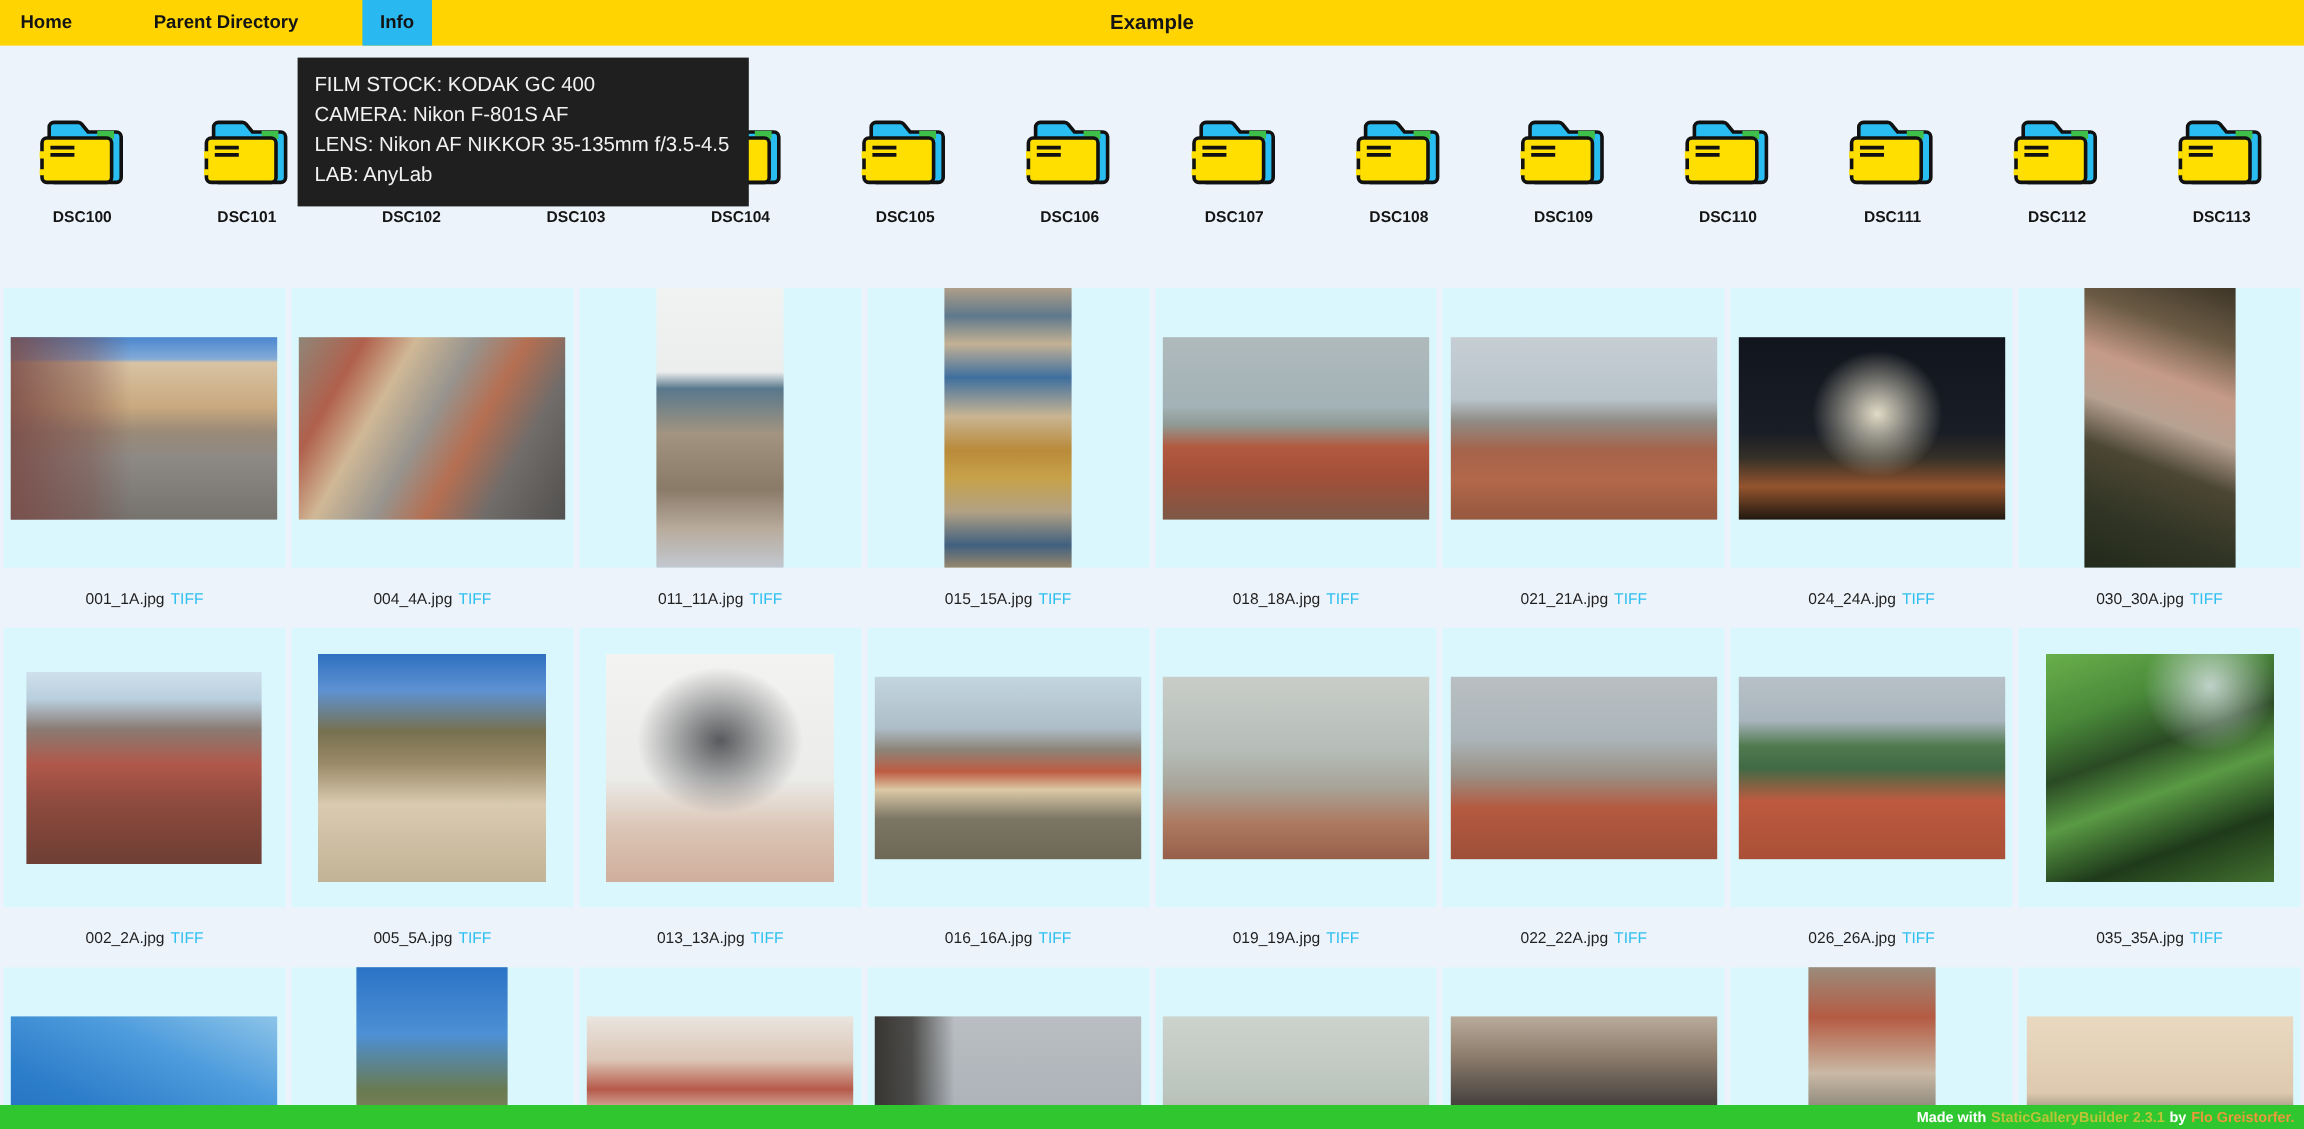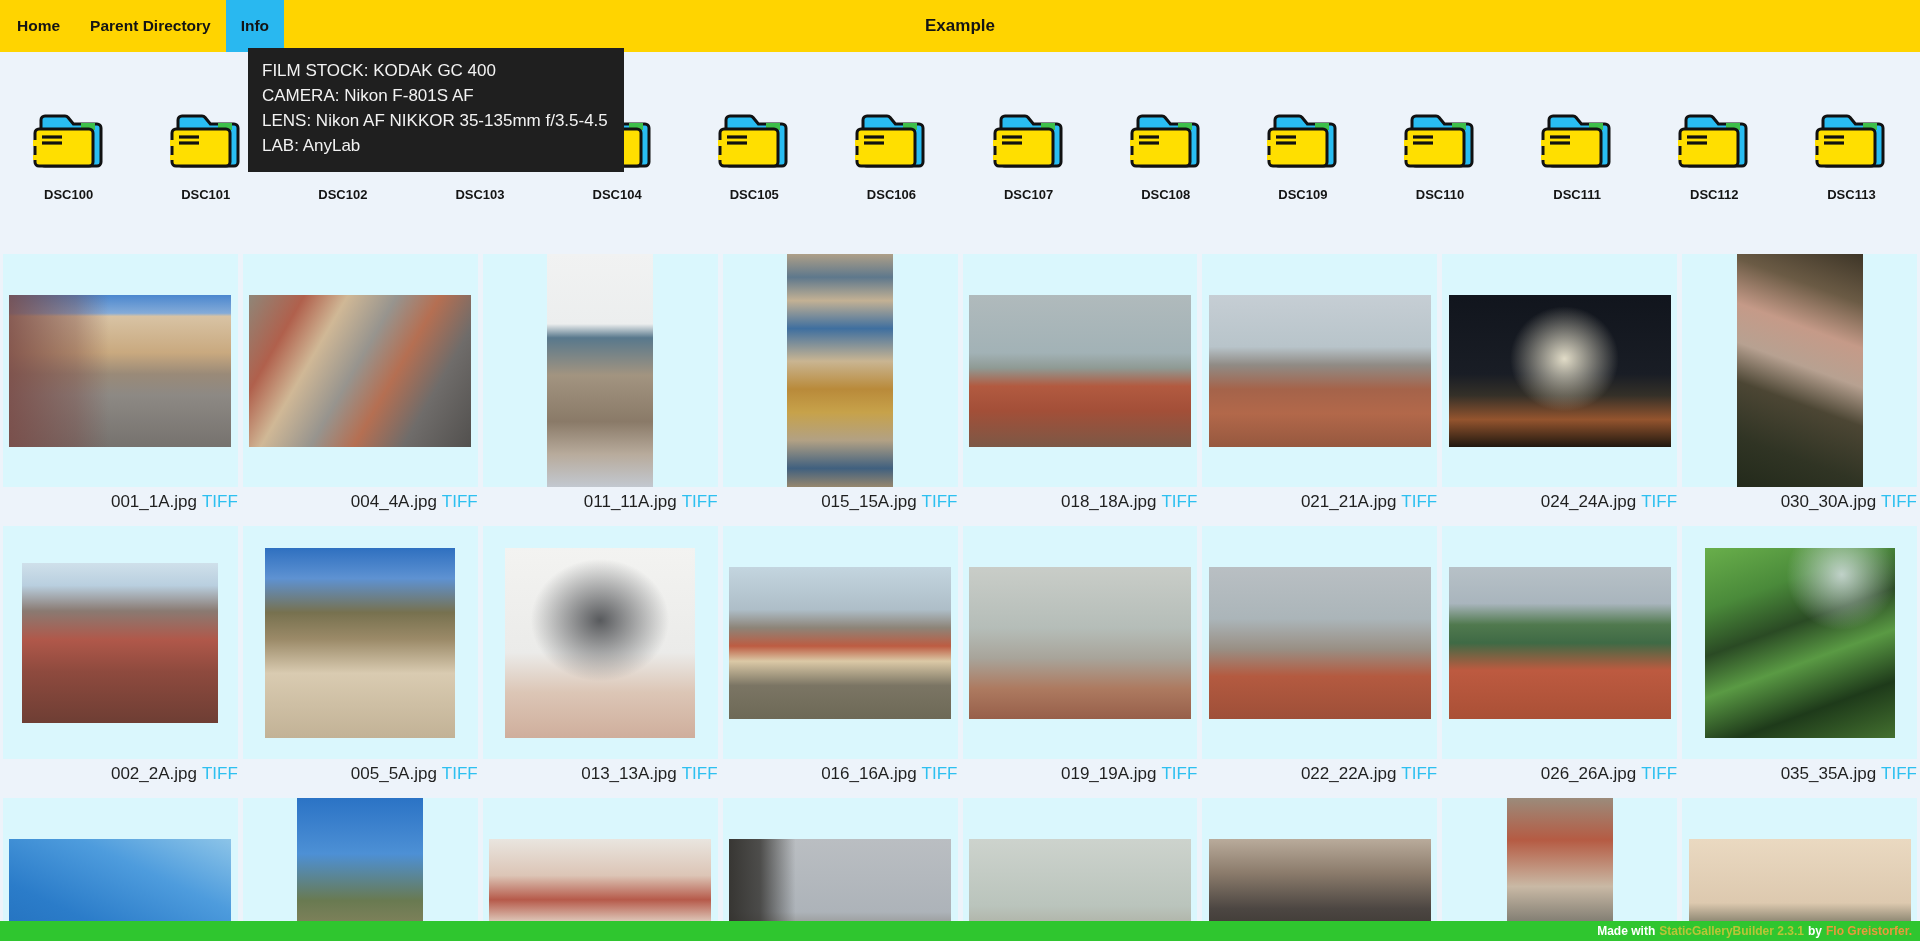--- a/index.html
+++ b/index.html
@@ -1,21 +1,21 @@
 <!DOCTYPE html>
 <html><head>
 <meta charset="utf-8">
 <style>
   * { box-sizing: border-box; margin: 0; padding: 0; }
   html,body { width:1920px; height:941px; overflow:hidden;
     font-family:"Liberation Sans", sans-serif; background:#edf3fa; }
 
   
-  .navbar { position:relative; height:52px; background:#ffd400;
-    display:flex; align-items:stretch; padding-left:2px; z-index:20; }
+  .navbar { position:relative; height:38px; background:#ffd400;
+    display:flex; align-items:stretch; padding-left:2px; z-index:20;gap:38px; }
   .nav-item { display:flex; align-items:center; padding:0 15px;
     font-size:15.5px; font-weight:bold; color:#141414; text-decoration:none; cursor:pointer; }
   .nav-item.active { background:#29b8f0; }
   .nav-title { position:absolute; left:0; right:0; top:0; bottom:0;
     display:flex; align-items:center; justify-content:center;
     font-size:17px; font-weight:bold; color:#141414; pointer-events:none; }
 
   
   .tooltip { position:absolute; left:248px; top:48px; z-index:30;
     background:#1f1f1f; color:#f2f2f2; padding:11px 16px 13px 14px;
@@ -33,22 +33,22 @@
     column-gap:5px; row-gap:16px; padding:0 3px; }
   .cell { display:flex; flex-direction:column; }
   .thumb-box { height:233px; background:#daf7fd; display:flex;
     align-items:center; justify-content:center; cursor:pointer; }
   .ph { flex:none; }
   .sh-ls  { width:222px; height:152px; }
   .sh-lsq { width:196px; height:160px; }
   .sh-sq  { width:190px; height:190px; }
   .sh-pt  { width:106px; height:233px; }
   .sh-ptw { width:126px; height:233px; }
-  figcaption { margin-top:7px; height:16px; line-height:16px; text-align:right;
-    font-size:17px; color:#1f1f1f; }
+  figcaption { margin-top:18px; height:16px; line-height:16px; text-align:center;
+    font-size:13px; color:#1f1f1f; }
   figcaption .fname { color:#1f1f1f; }
   figcaption .tiff { color:#2ec0f0; text-decoration:none; margin-left:5px; cursor:pointer; }
 
   
   .footer { position:fixed; left:0; right:0; bottom:0; height:20px; z-index:40;
     background:#2fc62f; color:#ffffff; font-size:12px; font-weight:bold;
     display:flex; align-items:center; justify-content:flex-end; padding-right:8px; gap:4px; }
   .footer a { text-decoration:none; cursor:pointer; }
   .footer .builder { color:#b9c437; }
   .footer .author  { color:#e89a3c; }

